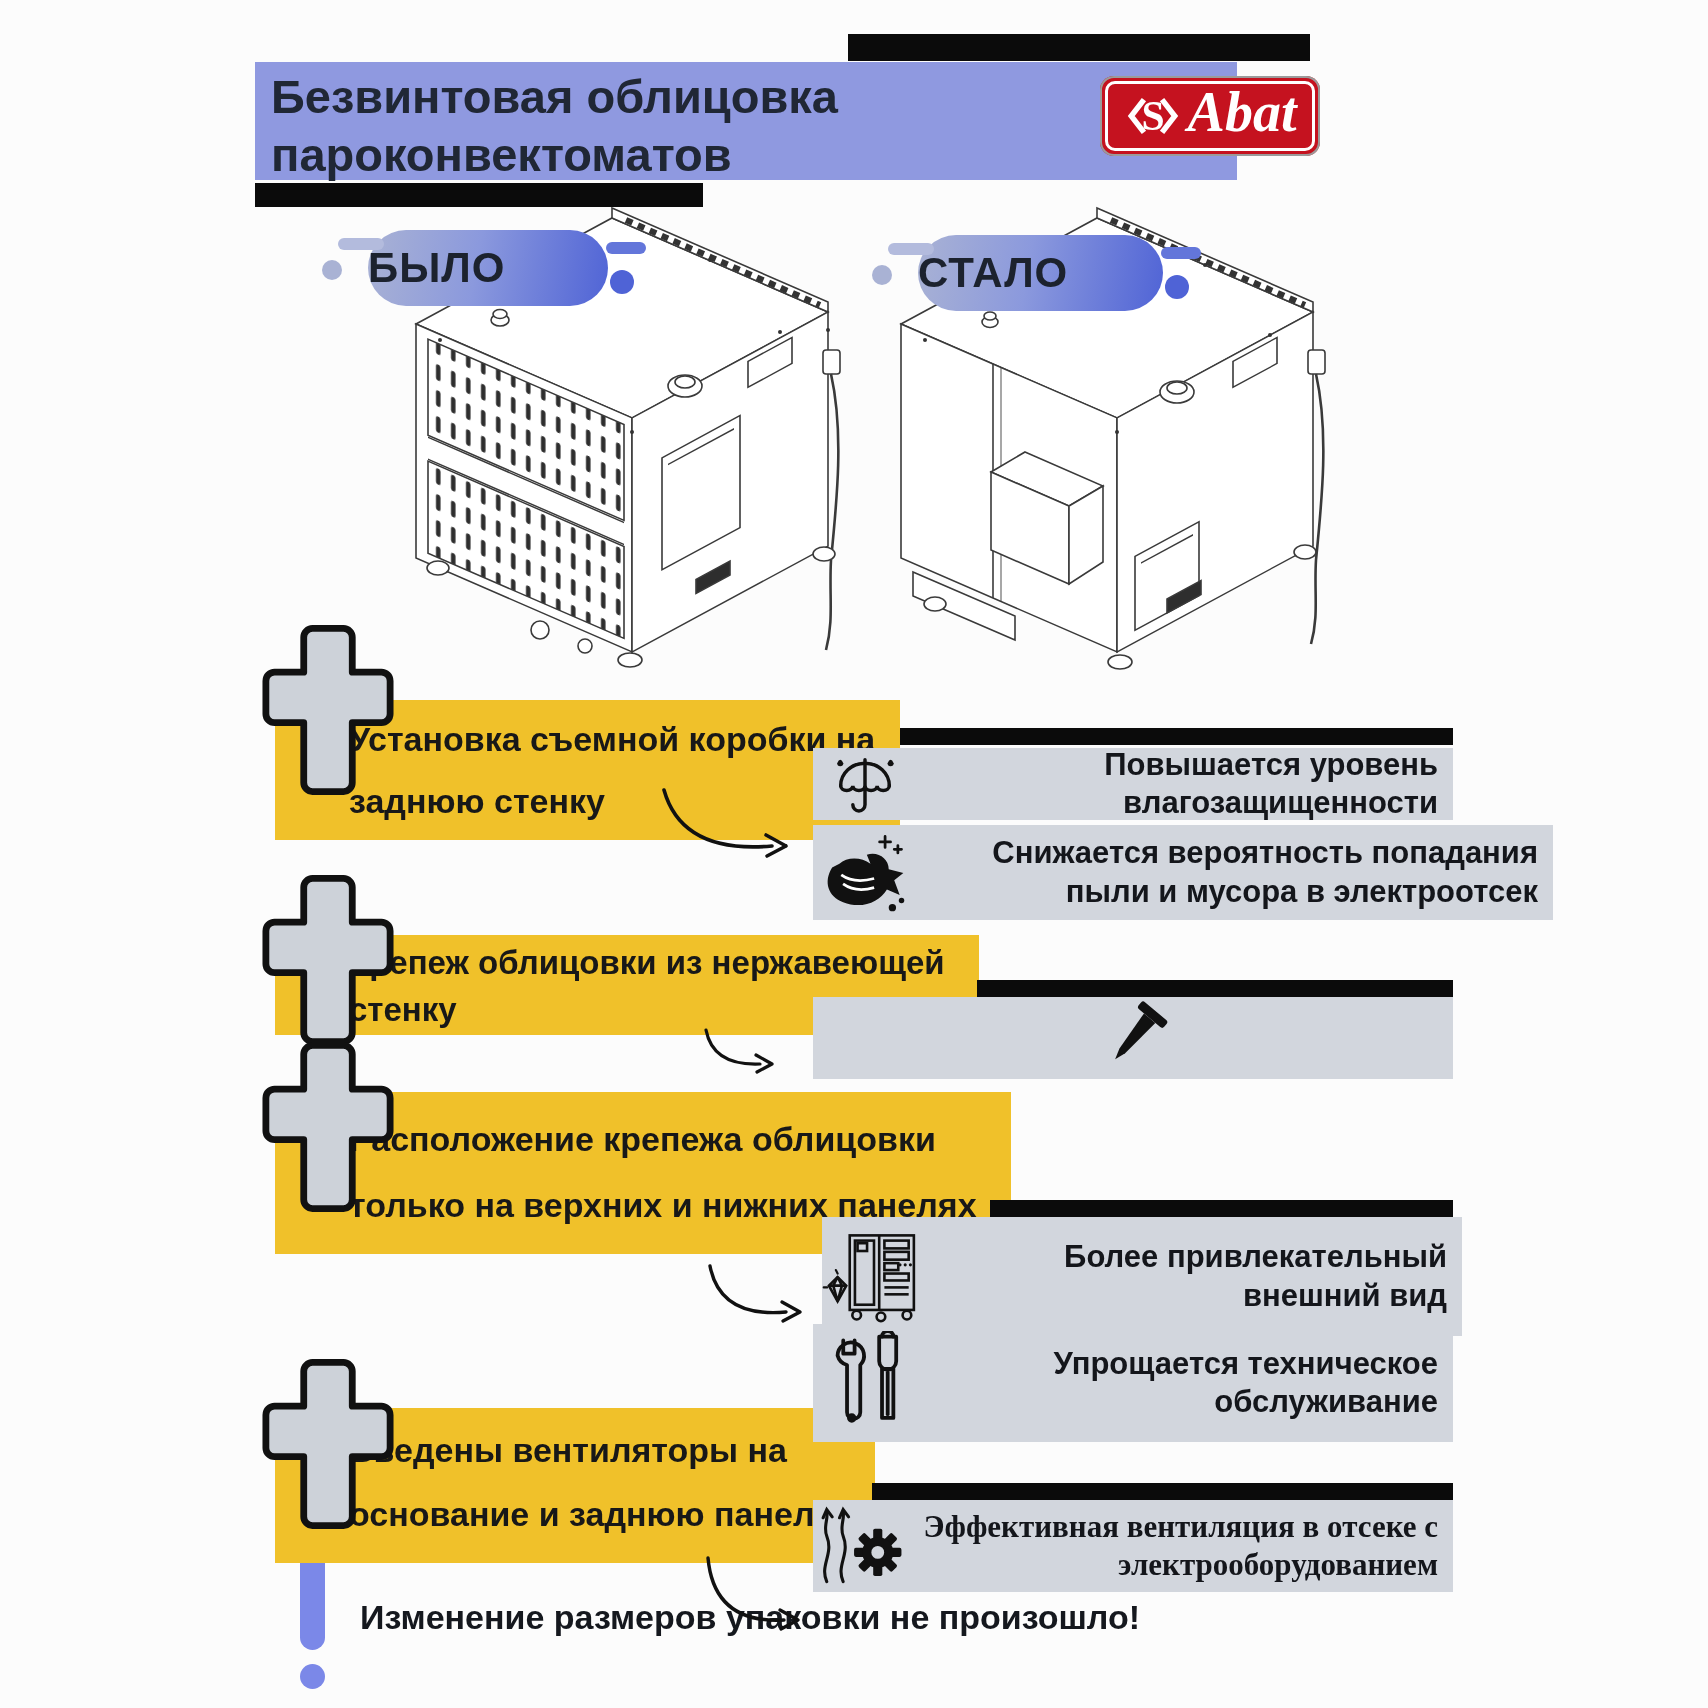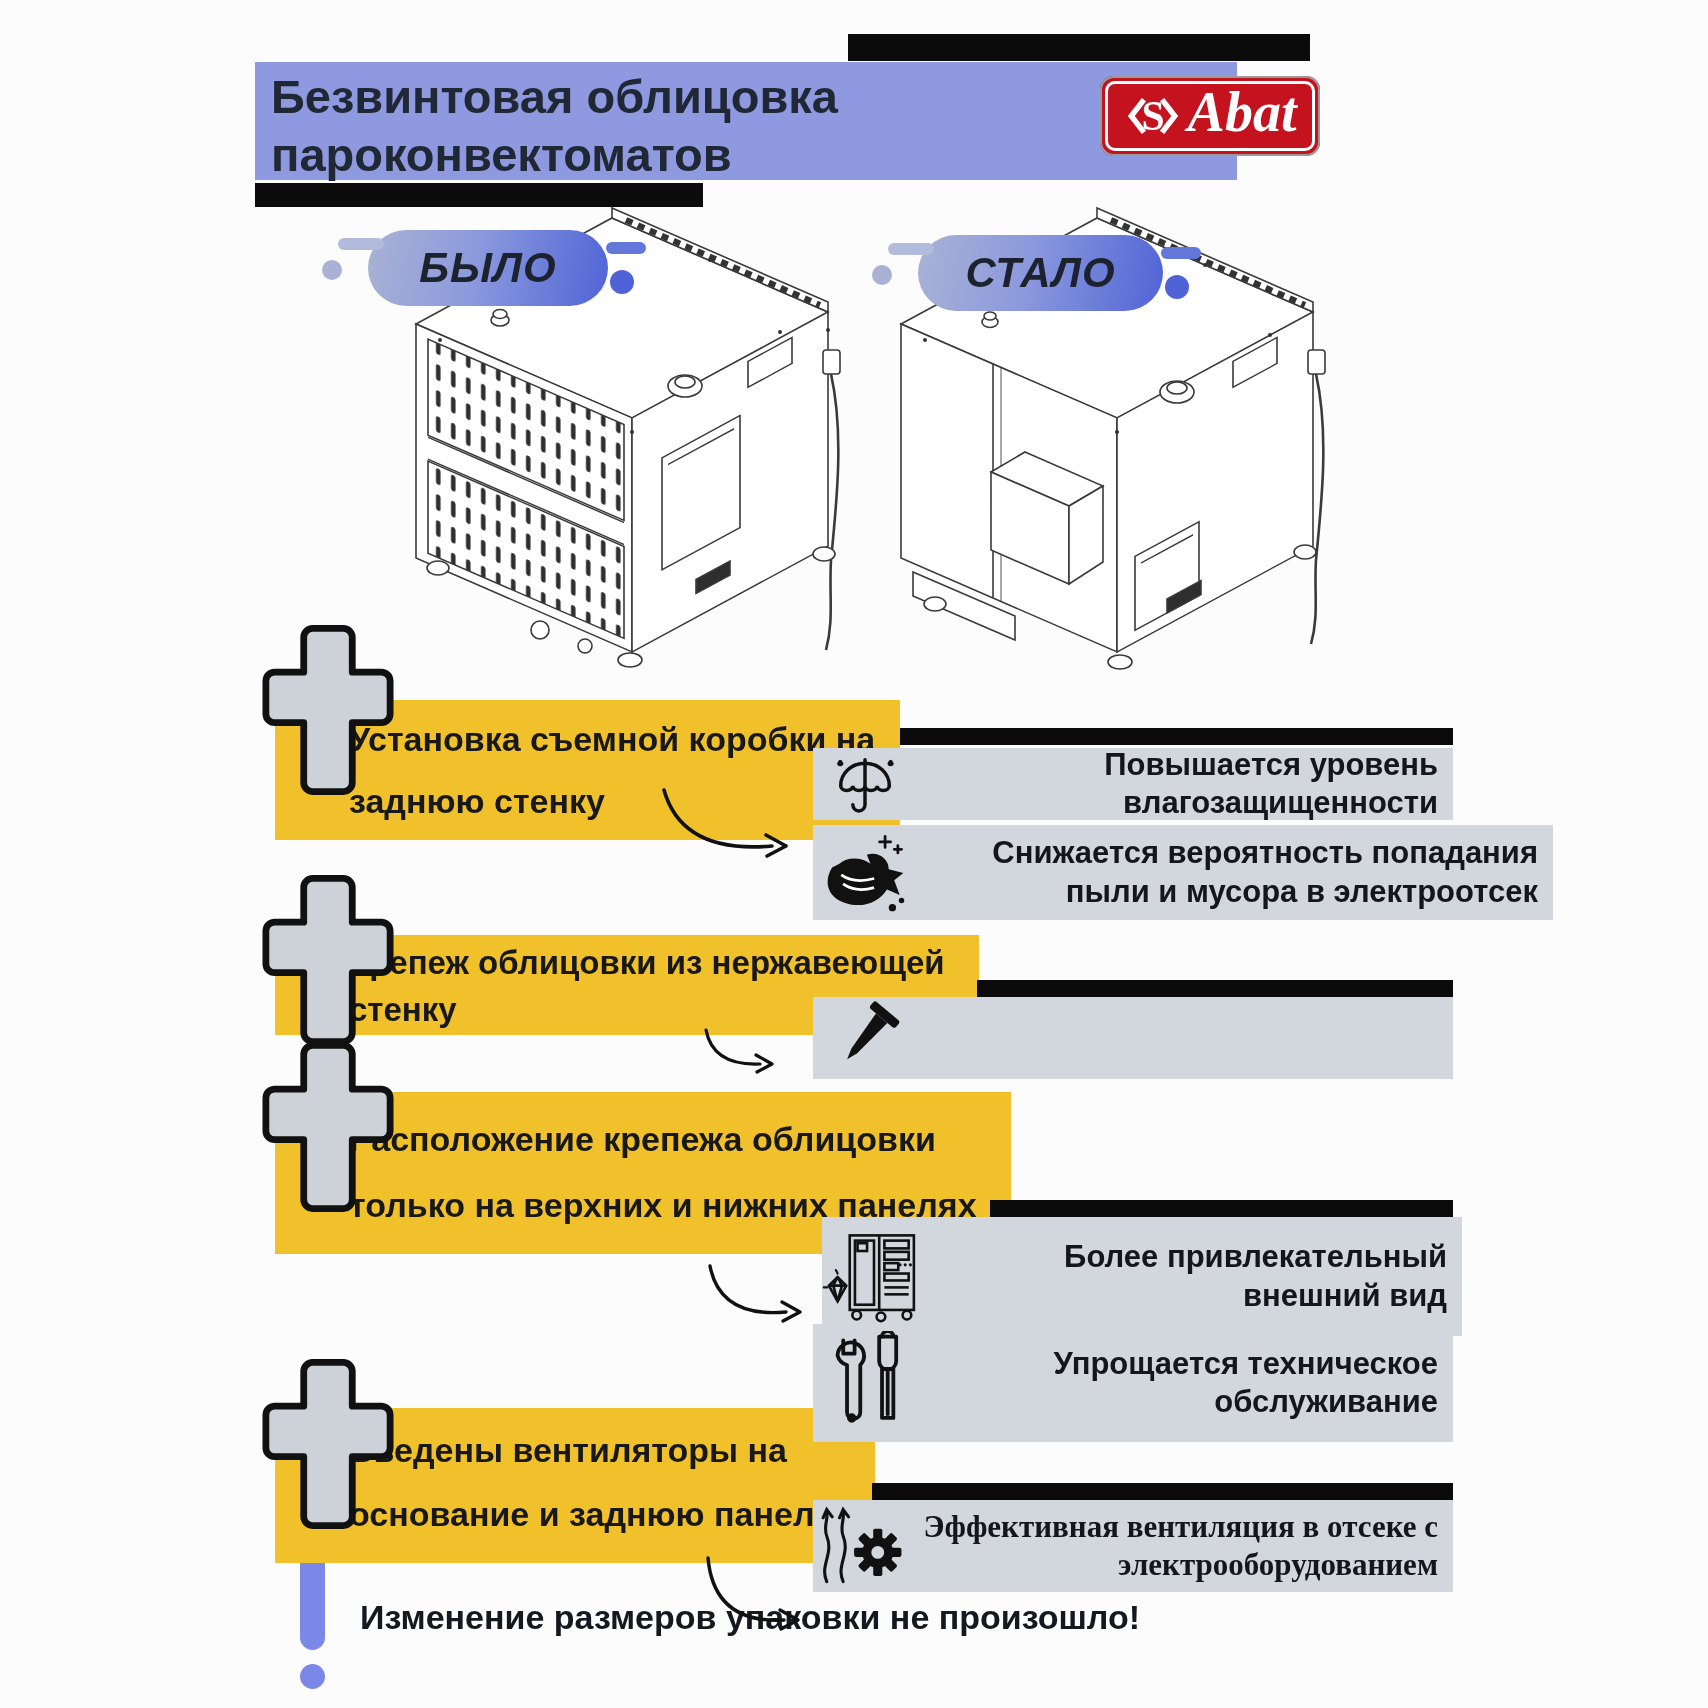--- a/index.html
+++ b/index.html
@@ -18,29 +18,29 @@
   
   .hdr-blue{background:var(--hdrblue);}
   .title{font-weight:bold;color:#202735;font-size:47px;line-height:58px;letter-spacing:0px;}
   .logo{background:var(--red);border-radius:14px;box-shadow:0 0 0 2px #9b9b9b inset;
         display:flex;align-items:center;justify-content:center;gap:6px;}
   .logo-inner{position:absolute;inset:5px;border:3px solid #ffffff;border-radius:10px;pointer-events:none;}
   .logo-word{color:#ffffff;font-family:"Liberation Serif","DejaVu Serif",serif;
              font-style:italic;font-weight:bold;font-size:56px;transform:translateY(-4px);}
   
   .badge{border-radius:40px;background:linear-gradient(100deg,#a9b2d4 0%,#8b99dd 45%,#5064d6 100%);
-         display:flex;align-items:center;justify-content:center;font-style:italic;}
+         display:flex;align-items:center;justify-content:flex-start;}
   .badge-label{font-weight:bold;font-size:42px;color:#1c222e;letter-spacing:1px;}
   .blob{position:absolute;border-radius:20px;}
   
   .ybanner{background:var(--yellow);color:#181818;font-weight:bold;font-size:34px;
            padding-left:74px;box-sizing:border-box;z-index:1;}
   .ybanner div{white-space:nowrap;}
   
-  .gbanner{background:var(--gray);display:flex;align-items:center;z-index:2;box-sizing:border-box;}
+  .gbanner{background:var(--gray);display:flex;align-items:center;z-index:2;box-sizing:border-box;justify-content:center;}
   .gicon{width:104px;display:flex;align-items:center;justify-content:center;flex:0 0 104px;}
   .gtext{flex:1;text-align:right;font-weight:bold;font-size:31px;color:#14161b;
          line-height:1.24;padding-right:15px;}
   .connector{z-index:2;}
   .plus{z-index:3;}
   .arrow{z-index:3;}
   .foot-text{font-weight:bold;font-size:34px;color:#15181e;}
   .excl-bar{background:var(--accent);border-radius:13px;}
   .excl-dot{background:var(--accent);border-radius:50%;}
   svg{display:block;}

